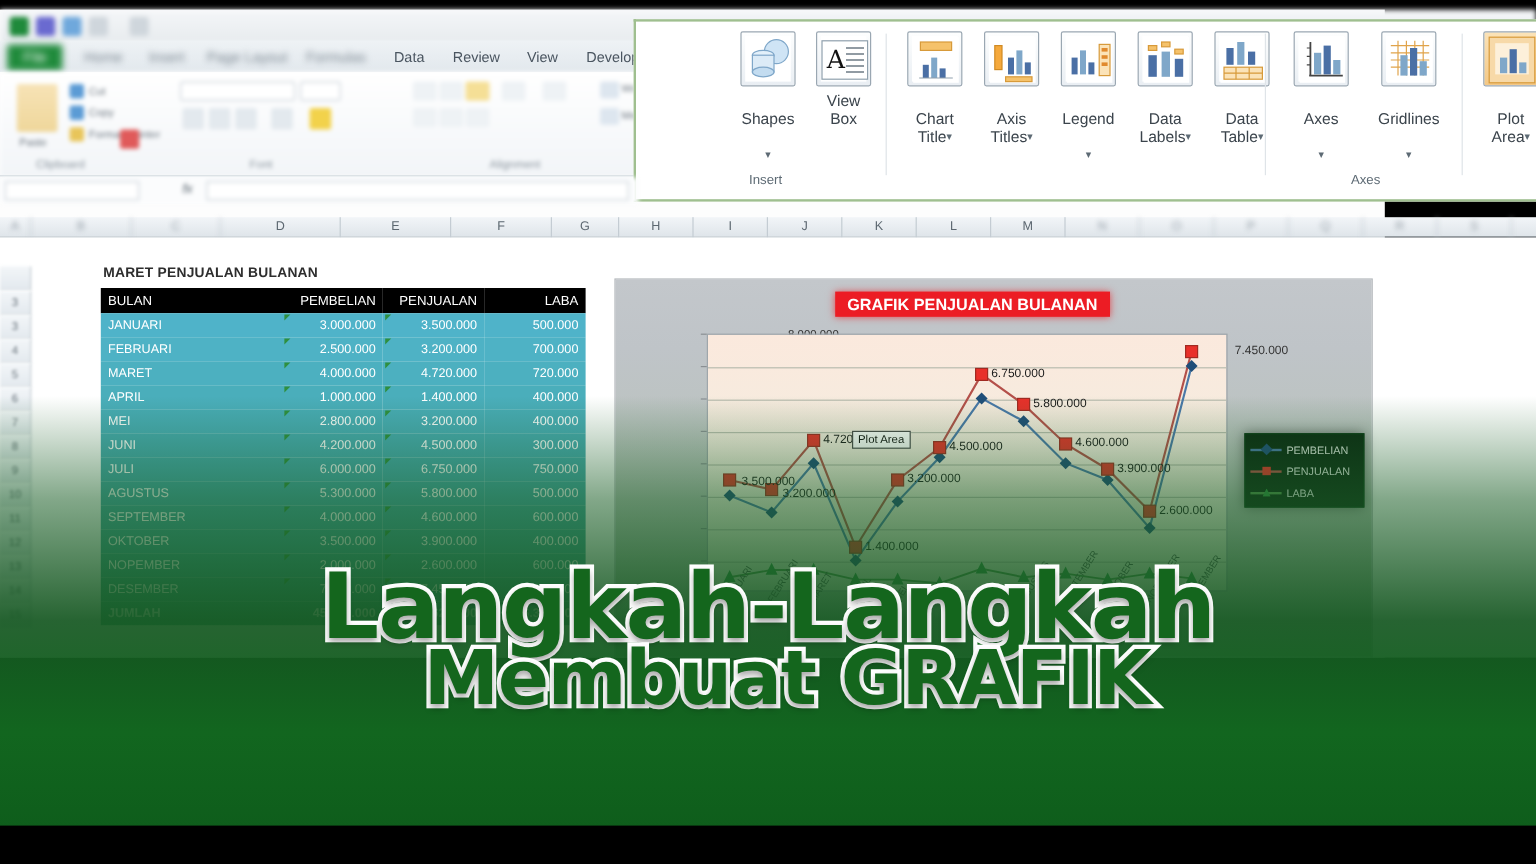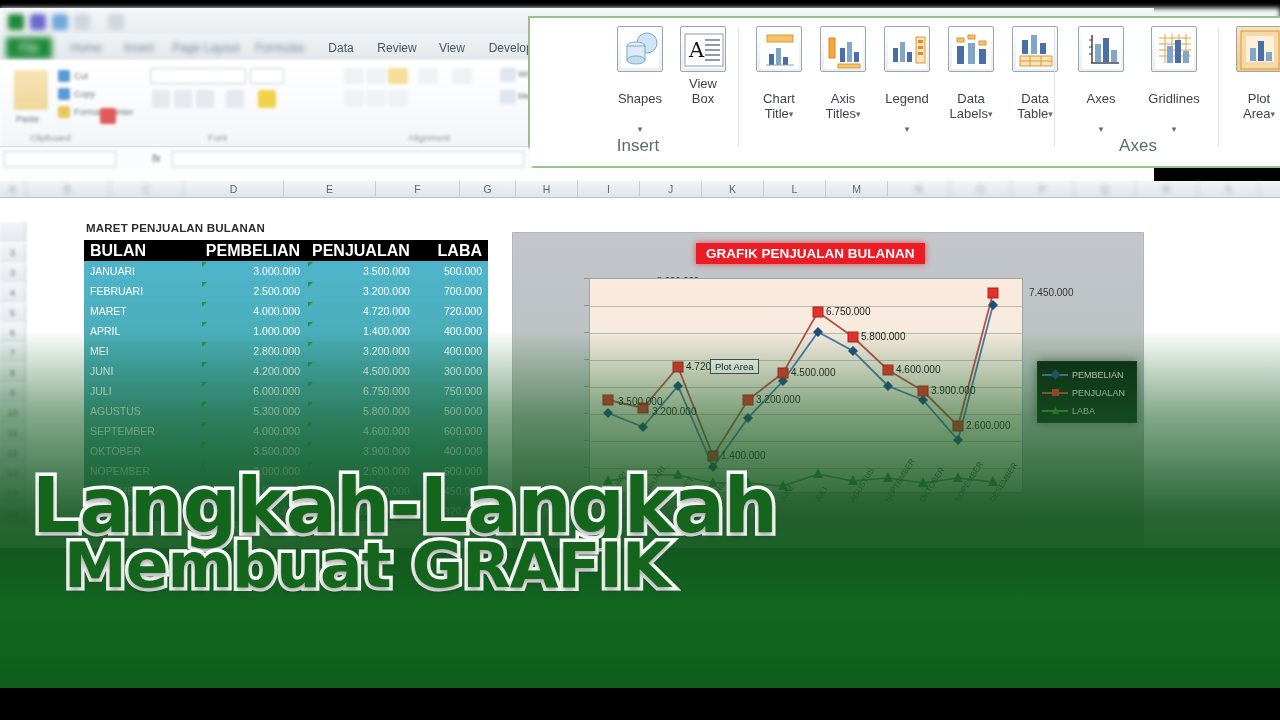--- a/index.html
+++ b/index.html
@@ -60,21 +60,21 @@
     position: absolute; left: 528px; top: 8px; width: 752px; height: 152px;
     background: #ffffff;
     border-left: 2px solid #9fbf8f;
     border-bottom: 2px solid #9fbf8f;
     border-top: 2px solid #9fbf8f;
   }
   .rgroup { position: absolute; top: 4px; height: 140px; }
   .rgroup-sep { position:absolute; top:10px; width:1px; height:118px; background:#dfe4e8; }
   .rgroup-label {
     position:absolute; bottom: 6px; left:0; width:100%;
-    text-align:center; font-size:17px; color:#5d6a74;
+    text-align:center; font-size:11px; color:#5d6a74;
   }
   .rbtn {
     position:absolute; top: 4px; text-align:center; cursor:default;
   }
   .rbtn .ricon {
     width: 46px; height: 46px; margin: 0 auto 4px auto;
     border: 1px solid #9aa7b2; background: linear-gradient(#fdfefe,#e9eef3);
     border-radius: 2px; position: relative; overflow:hidden;
   }
   .rbtn .rlabel {
@@ -119,21 +119,21 @@
     font-size:11.5px; font-weight:bold; color:#2d2d2d; letter-spacing:.2px;
   }
   .rownum {
     position:absolute; left:0px; width:26px; height:20px; line-height:20px;
     text-align:center; font-size:9.5px; color:#6a747c;
     background:linear-gradient(#f2f5f8,#e3e9ee); border-right:1px solid #c4ccd3;
     border-bottom:1px solid #d6dce1;
     filter: blur(1.4px);
   }
   .thead-cell {
-    background:#000; color:#fff; font-weight:bold; font-size:16px;
+    background:#000; color:#fff; font-weight:normal; font-size:11px;
     height:21px; padding:0 6px;
   }
   .tb-row td { height:20px; padding:0 6px; color:#ffffff; font-size:10.5px; }
   .c-bulan { width:150px; text-align:left; }
   .c-num { width:84px; text-align:right; }
   .jumlah td { font-weight:bold; }
   .greenflag { position:relative; }
   .greenflag:before {
     content:""; position:absolute; left:2px; top:1px;
     border-left:5px solid #2f8f3f; border-bottom:5px solid transparent;
@@ -188,22 +188,22 @@
     position:absolute; left:0; top:330px; width:1280px; height:390px;
     background:linear-gradient(180deg, rgba(28,96,40,0) 0%, rgba(28,96,40,0.55) 22%,
                rgba(22,88,34,0.93) 48%, #12661f 72%, #0d5a1a 100%);
     pointer-events:none;
   }
   .black-bar-top { position:absolute; left:0; top:0; width:1280px; height:9px; background:#000; }
   .black-bar-bottom { position:absolute; left:0; bottom:0; width:1280px; height:32px; background:#000; }
 
   
   .headline {
-    position:absolute; left:0; top:470px; width:1280px; text-align:left;
-    pointer-events:none; line-height:.95;padding-left:32px;
+    position:absolute; left:0; top:470px; width:1280px; text-align:center;
+    pointer-events:none; line-height:.95;
   }
   .headline div {
     font-family:"DejaVu Sans", sans-serif;
     font-weight:bold; color:#14661d; letter-spacing:-1px;
     -webkit-text-stroke: 7px #ffffff;
     paint-order: stroke fill;
     text-shadow: 0 3px 5px rgba(0,0,0,.35);
   }
   .hl1 { font-size:76px; }
   .hl2 { font-size:63px; margin-top:-6px;margin-left:32px; }

